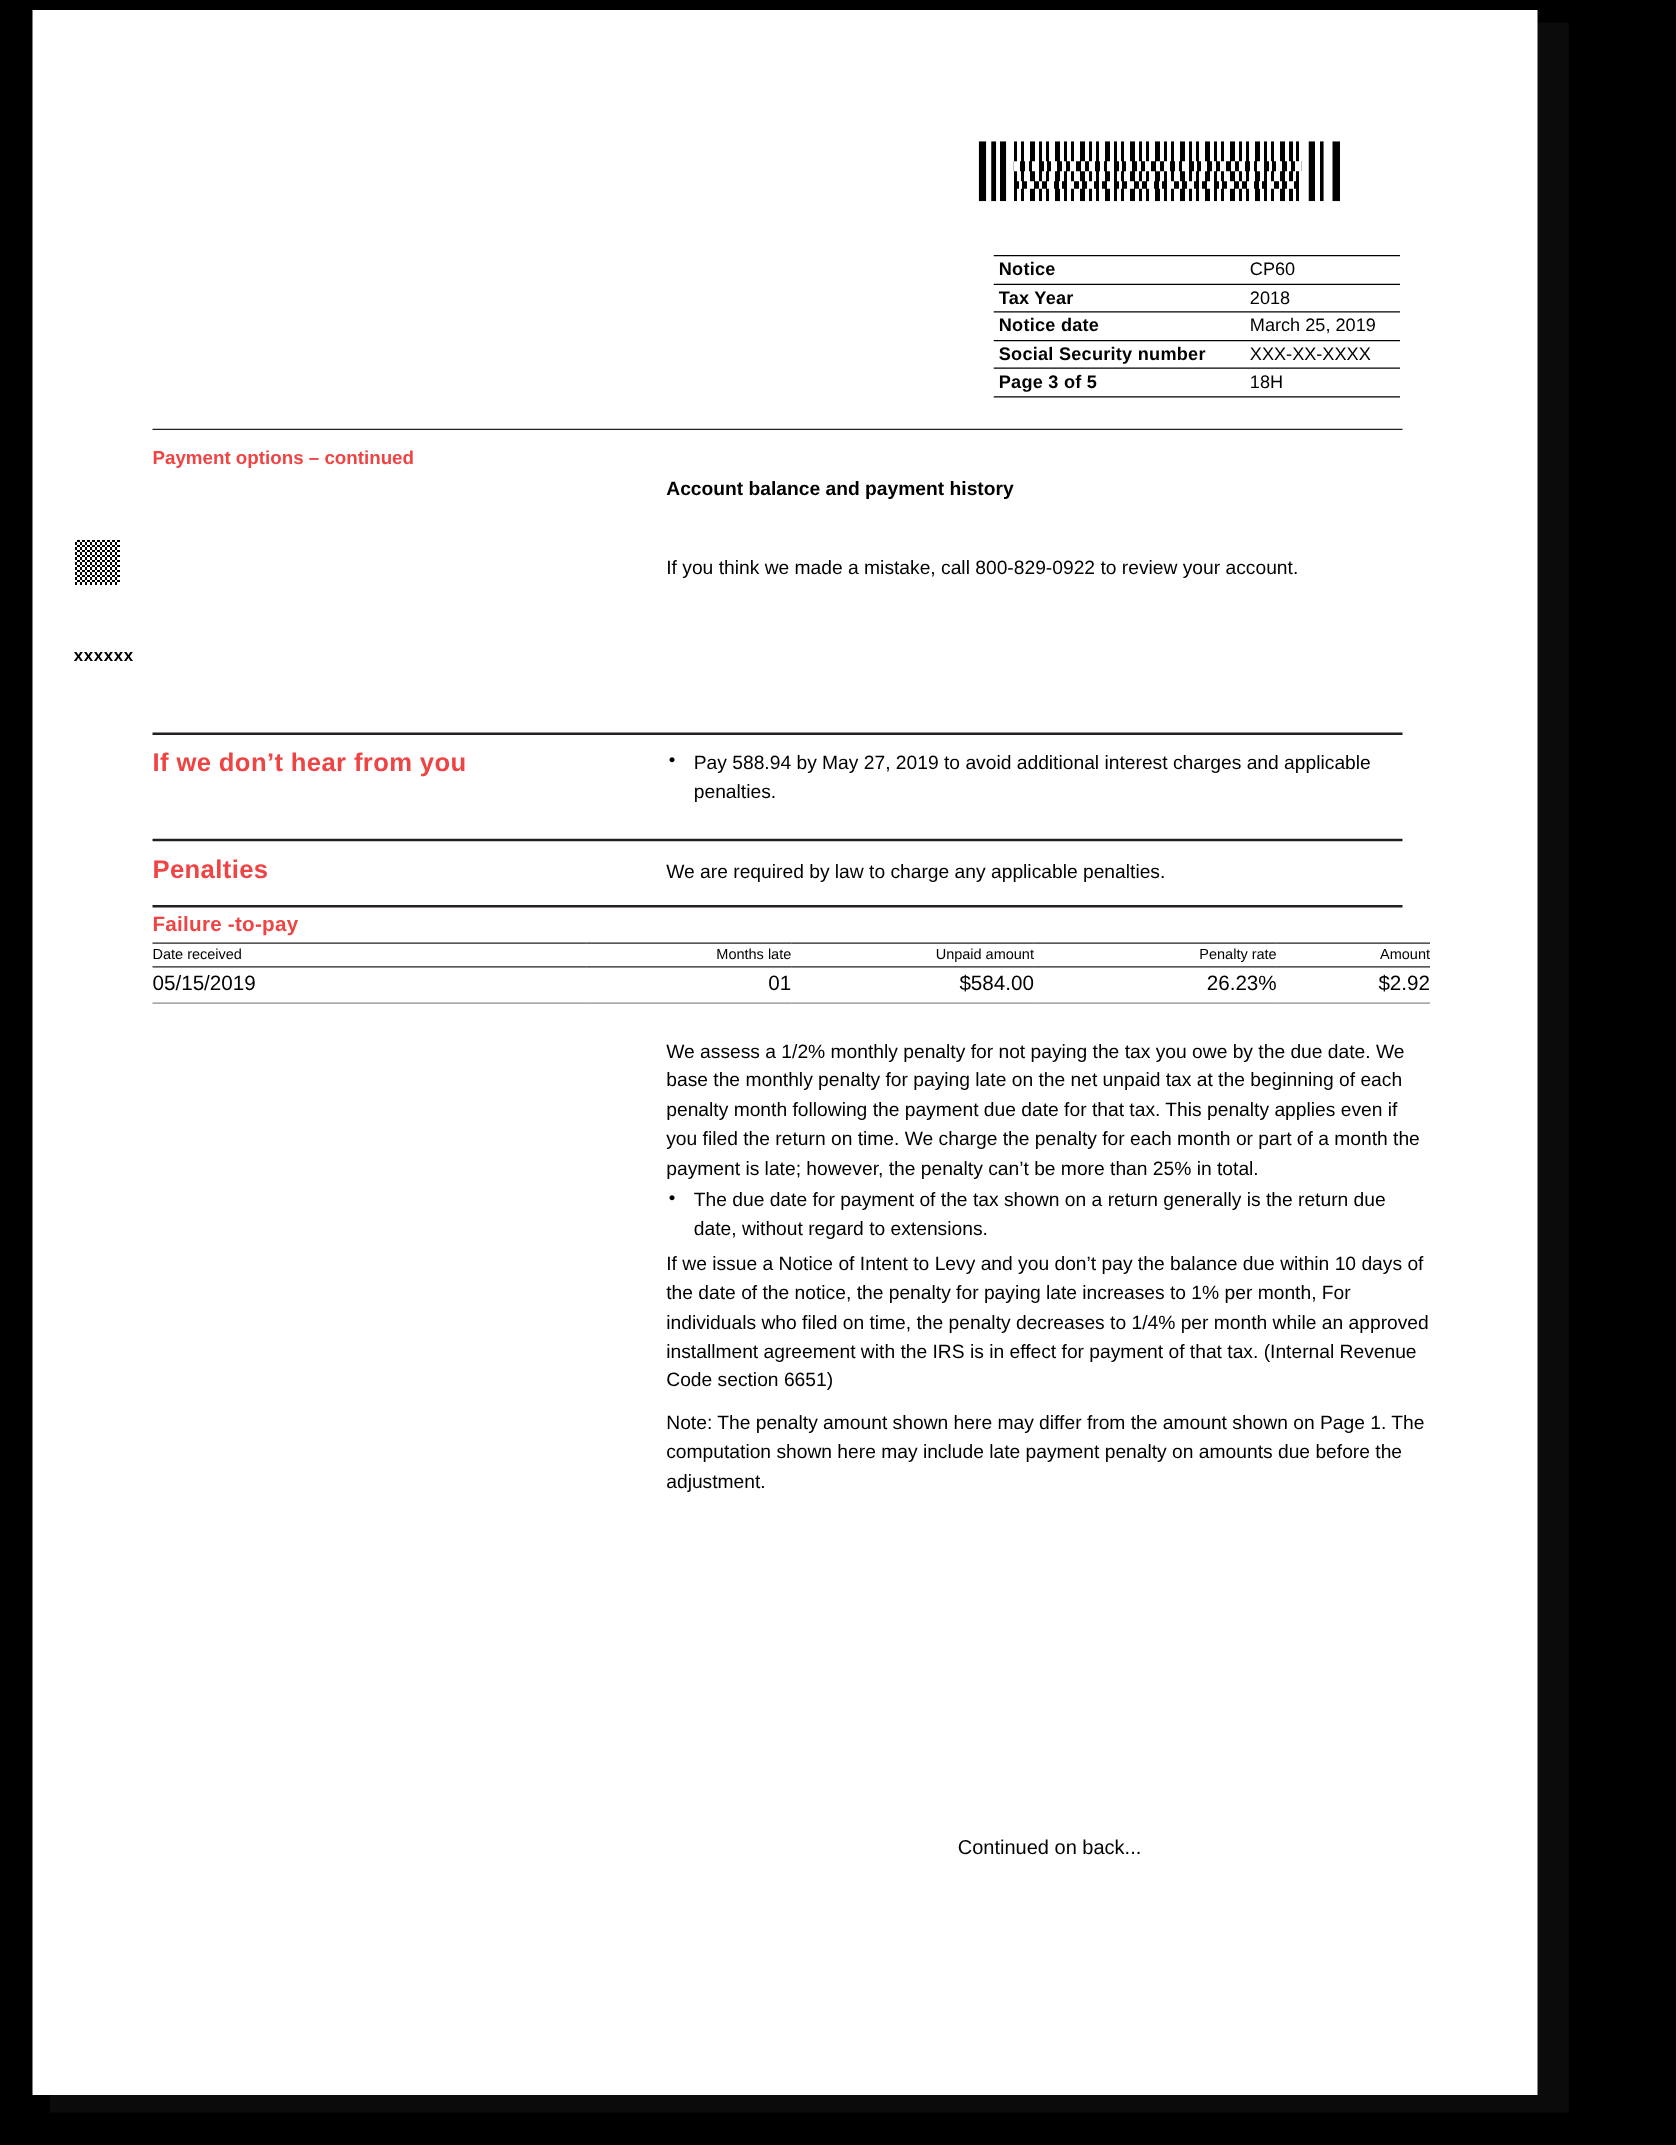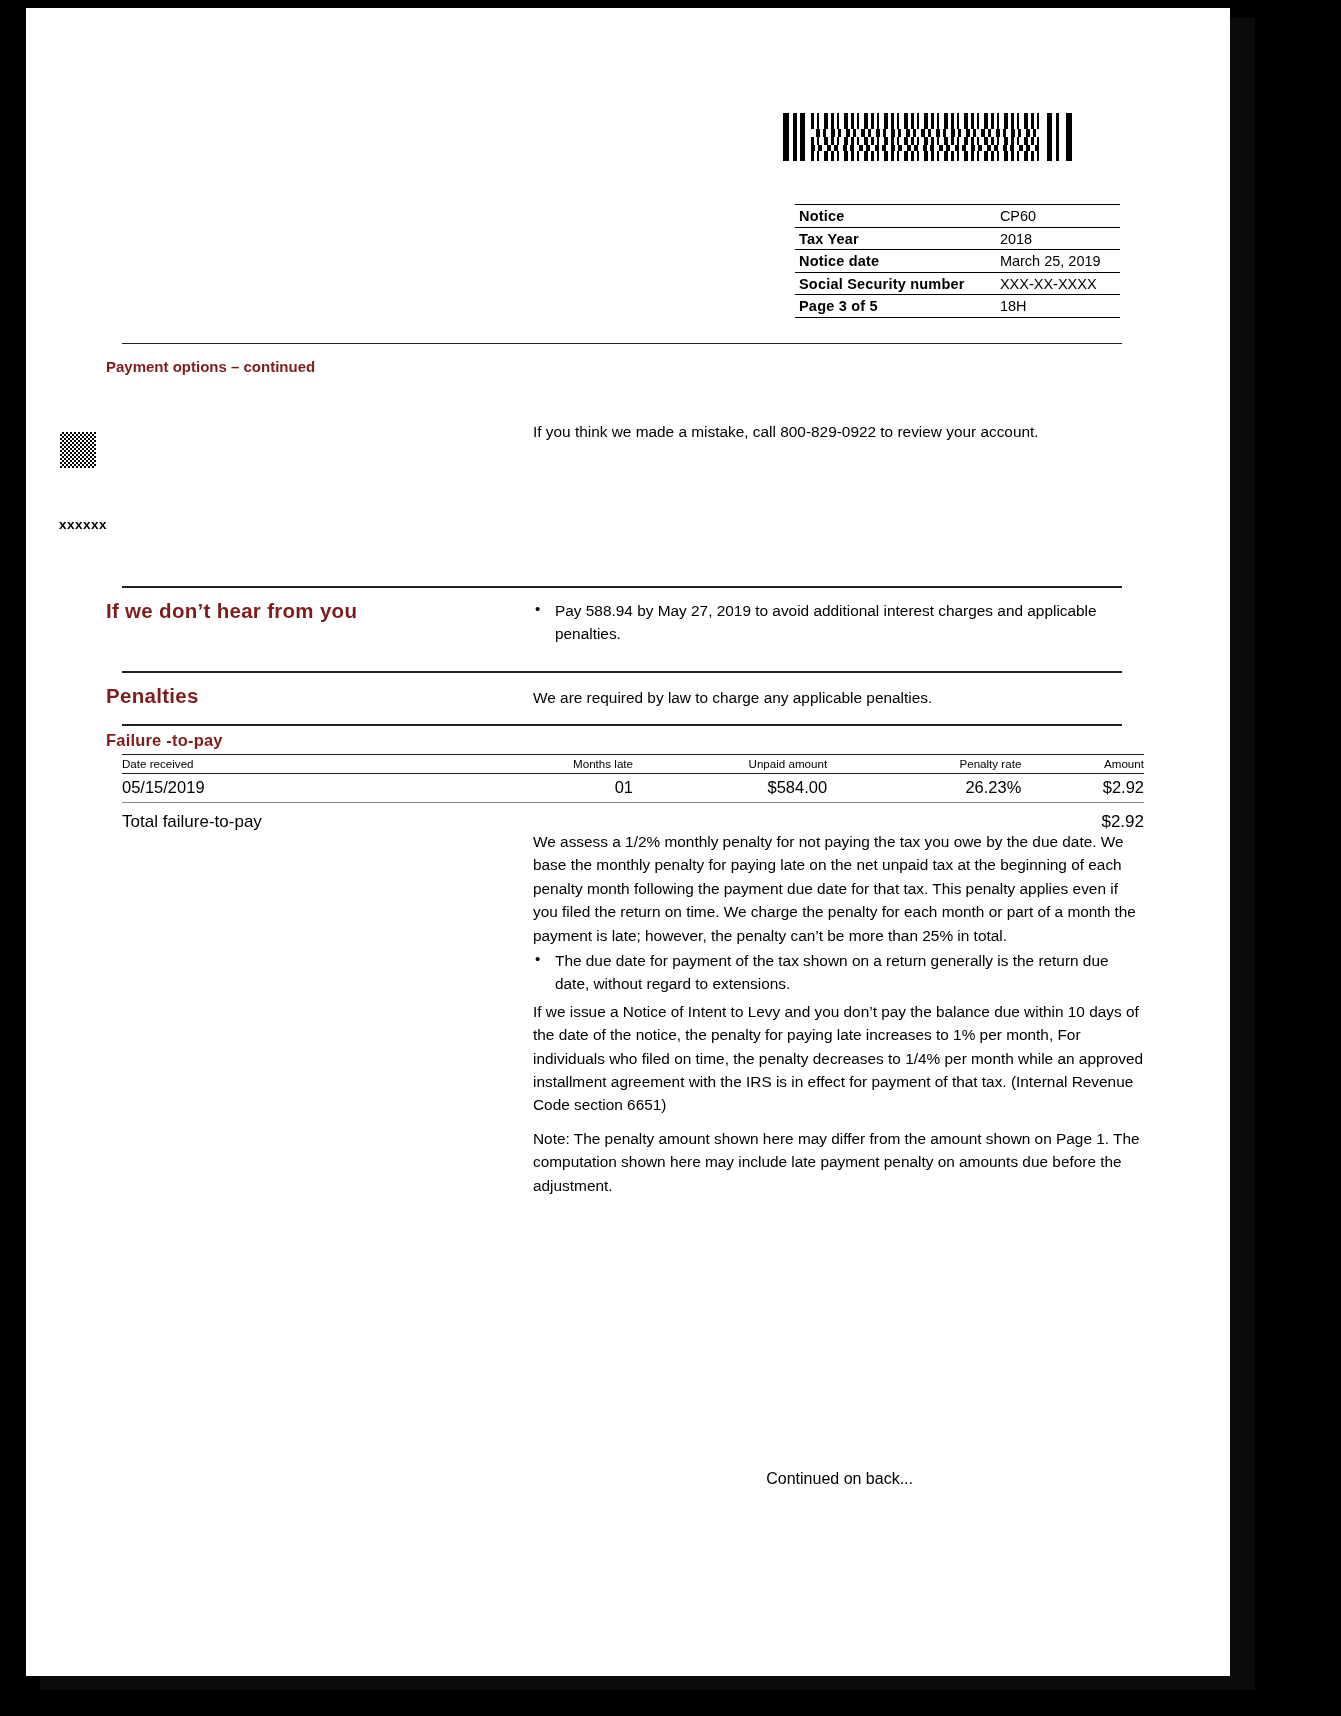--- a/index.html
+++ b/index.html
@@ -125,23 +125,23 @@
     position: absolute;
     left: 96px;
     width: 1000px;
     border-top: 1.4px solid #231f20;
   }
   .rule-thick { border-top-width: 2.2px; }
 
   
   .sec-head {
     position: absolute;
-    left: 80px;
+    left: 96px;
     font-weight: bold;
-    color: #7f1d1d;
+    color: #ef4444;
   }
   .sec-head-sm { font-size: 15px; }
   .sec-head-lg { font-size: 20.5px; letter-spacing: .3px; }
   .sec-head-md { font-size: 16.5px; letter-spacing: .2px; }
 
   
   .body-col {
     position: absolute;
     left: 507px;
     width: 612px;
@@ -259,20 +259,21 @@
   </tbody>
       </table>
 
   <div class="left-qr"></div>
   <div class="left-code">xxxxxx</div>
 
   <div class="rule" style="top:335px;"></div>
   <div class="sec-head sec-head-sm" style="top:350px;">Payment options – continued</div>
 
   <div class="body-col" style="top:372px;">
+    <div class="b-bold">Account balance and payment history</div>
     <div class="gap"></div>
     <div class="gap"></div>
     <p class="para">If you think we made a mistake, call 800-829-0922 to review your account.</p>
   </div>
 
   <div class="rule rule-thick" style="top:578px;"></div>
   <div class="sec-head sec-head-lg" style="top:591px;">If we don’t hear from you</div>
 
   <div class="body-col" style="top:591px;">
     <ul class="bullets">
@@ -298,27 +299,20 @@
       </tr>
     </thead>
     <tbody>
       <tr>
         <td class="c-first">05/15/2019</td>
         <td>01</td>
         <td>$584.00</td>
         <td>26.23%</td>
         <td>$2.92</td>
       </tr>
-      <tr class="total-row">
-        <td class="c-first">Total failure-to-pay</td>
-        <td></td>
-        <td></td>
-        <td></td>
-        <td>$2.92</td>
-      </tr>
     </tbody>
   </table>
 
   <div class="body-col" style="top:822px;">
     <p class="para">We assess a 1/2% monthly penalty for not paying the tax you owe by the due date. We base the monthly penalty for paying late on the net unpaid tax at the beginning of each penalty month following the payment due date for that tax. This penalty applies even if you filed the return on time. We charge  the penalty for each month or part of  a month the payment is late; however, the penalty can’t be more than 25% in total.</p>
     <ul class="bullets" style="margin-top:2px;">
       <li>The due date  for payment of the tax shown on a return generally is the  return due date, without regard to extensions.</li>
     </ul>
     <p class="para" style="margin-top:4px;">If we issue a Notice of Intent to Levy and you don’t pay the balance due within 10 days of the date of the notice, the penalty for paying late increases to 1% per month, For individuals who filed on time, the penalty decreases to 1/4% per month while an approved installment agreement with the IRS is in effect for payment of that tax. (Internal Revenue Code section 6651)</p>
     <p class="para" style="margin-top:10px;">Note: The penalty amount shown here may differ from the amount shown on Page 1. The computation shown here may include late payment penalty on amounts due before the adjustment.</p>

